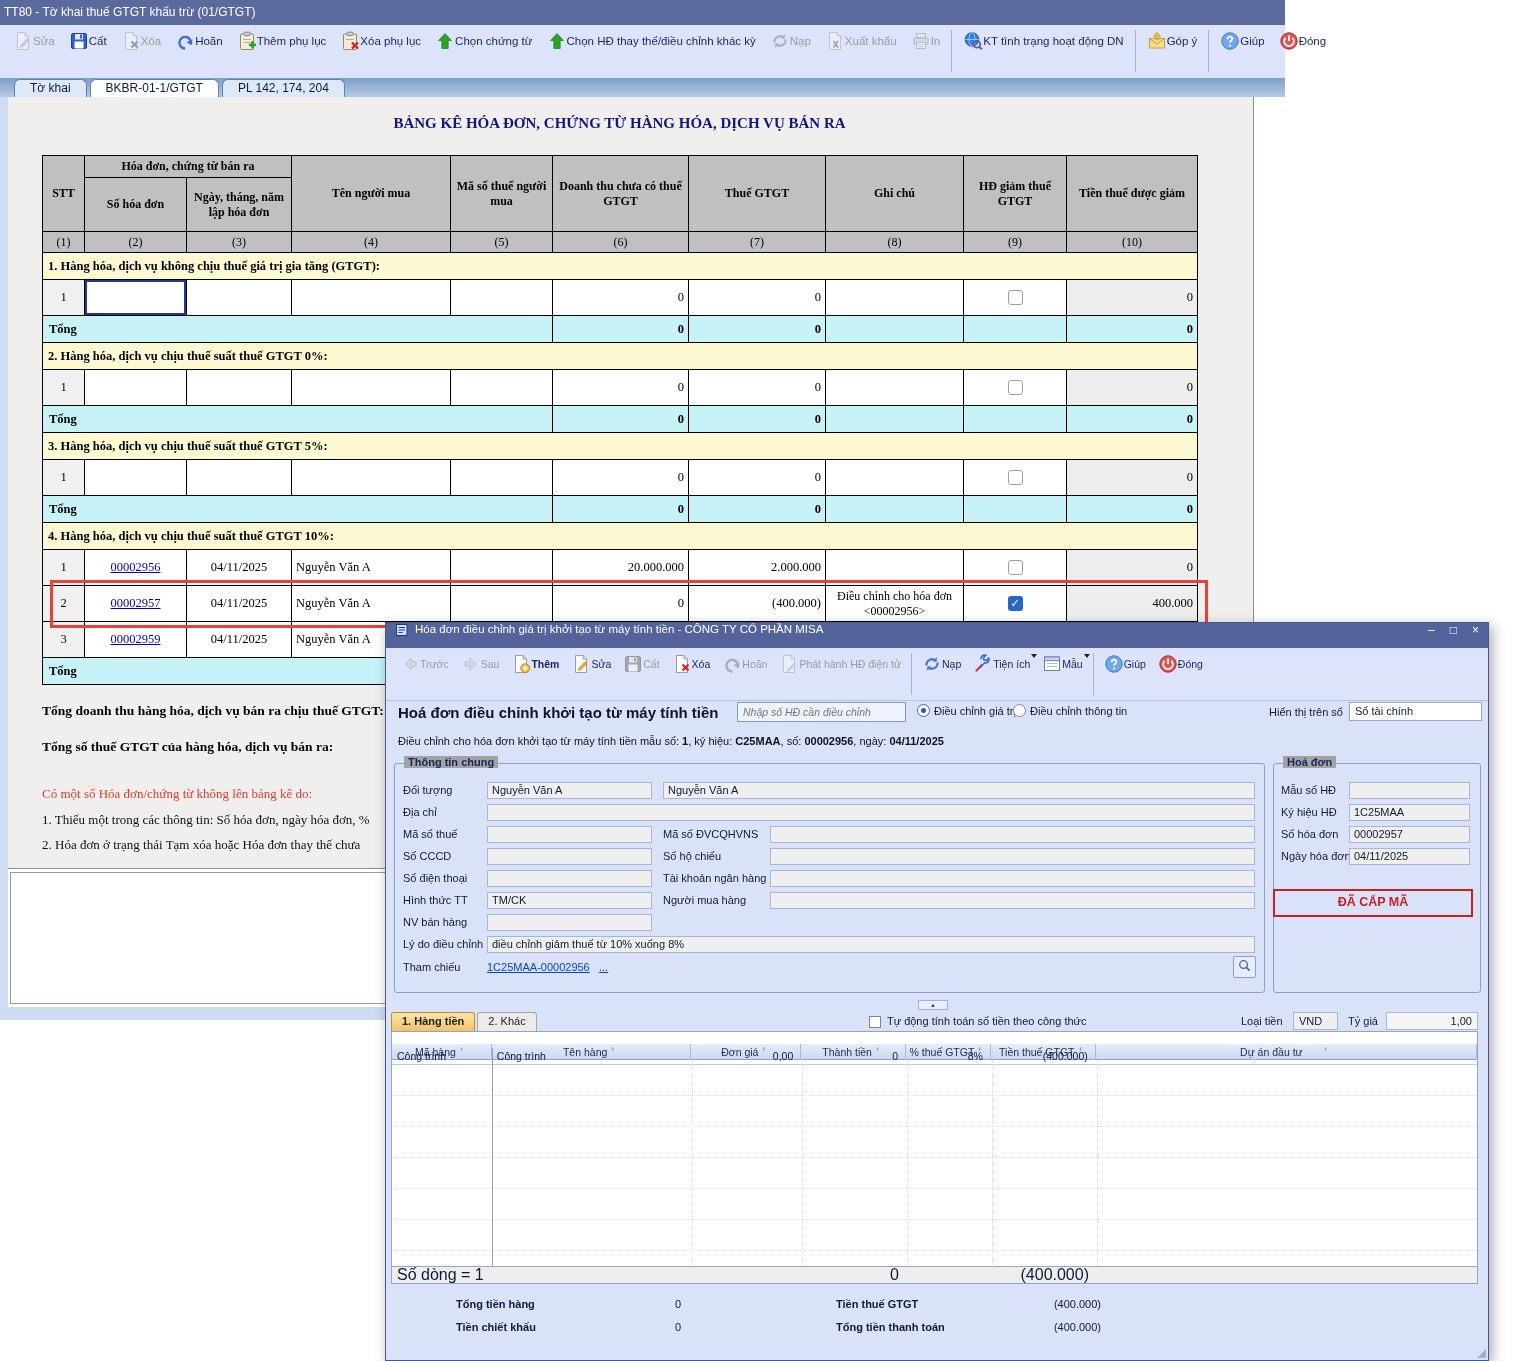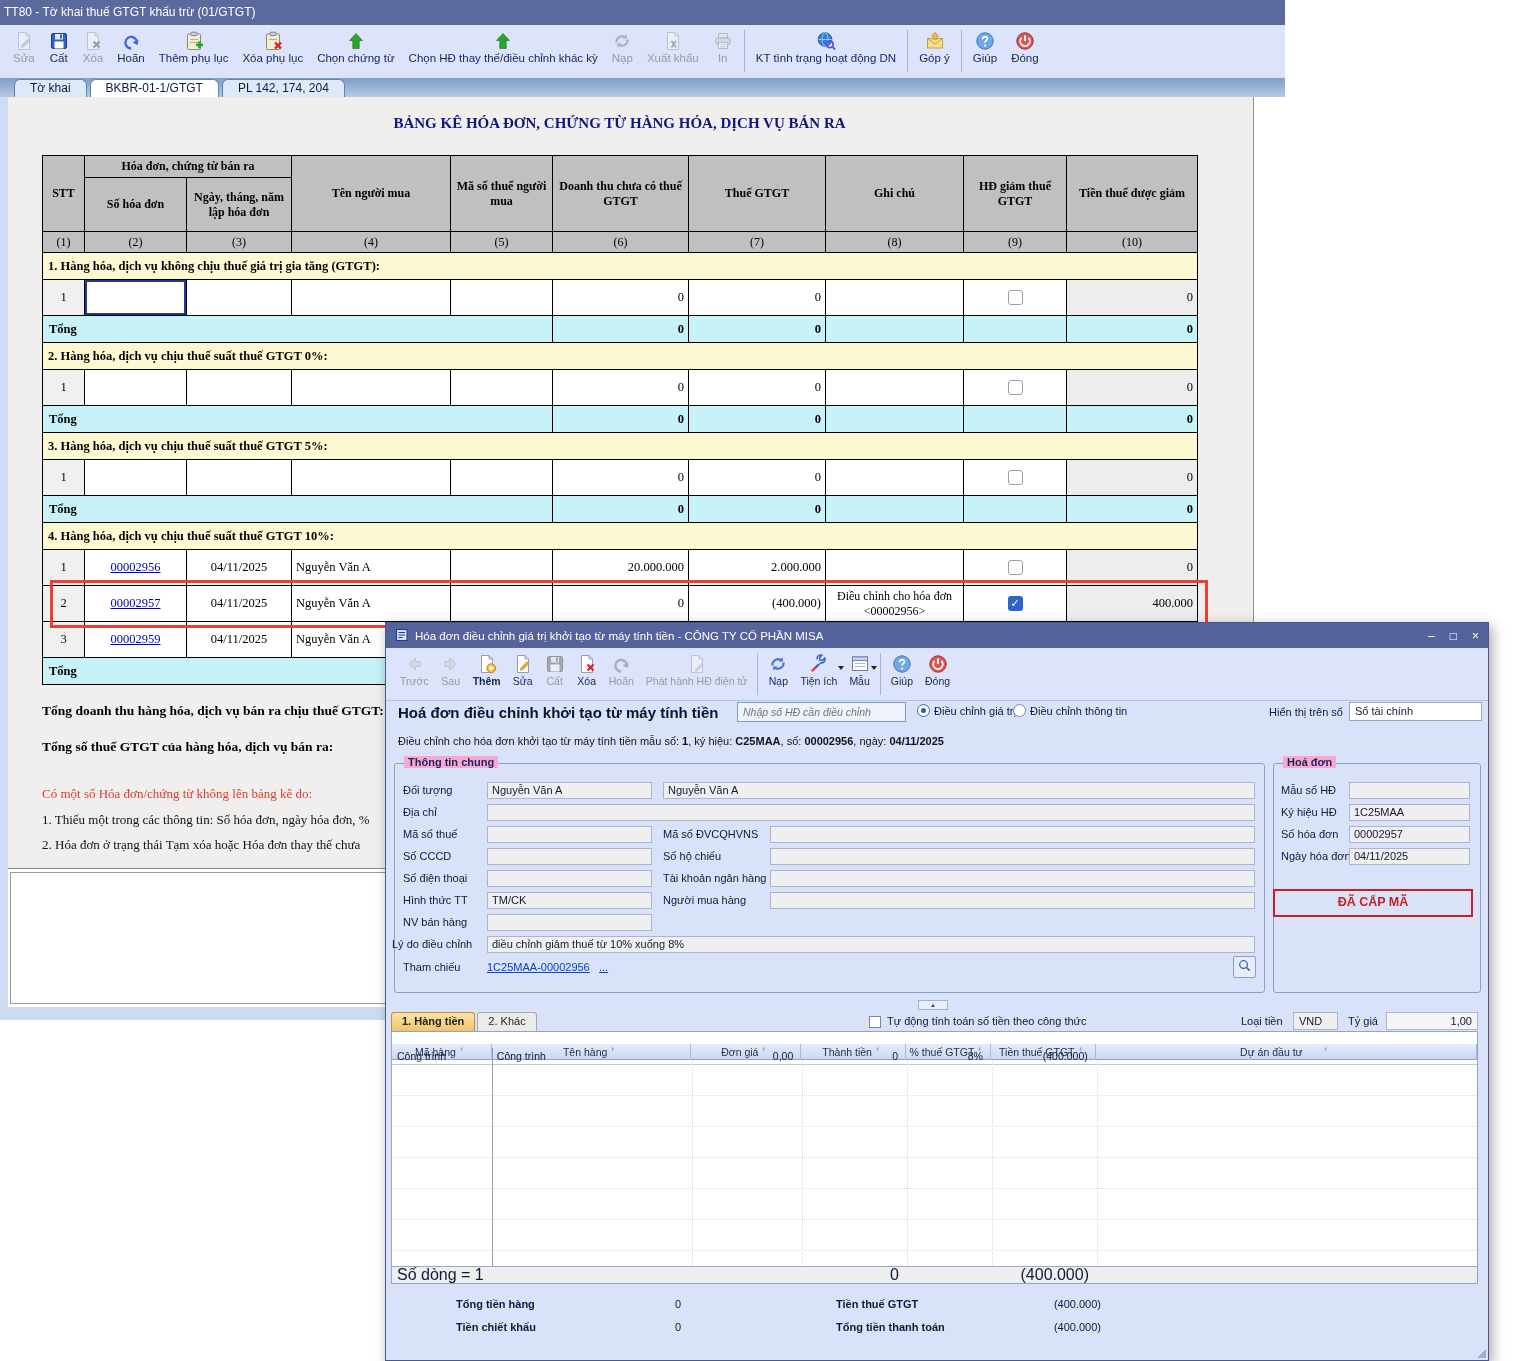--- a/index.html
+++ b/index.html
@@ -4,21 +4,21 @@
 <style>
   html,body{margin:0;padding:0;background:#fff;}
   body{width:1538px;height:1361px;position:relative;overflow:hidden;
        font-family:"Liberation Sans",sans-serif;-webkit-font-smoothing:antialiased;}
   
   #main-window{position:absolute;left:0;top:0;width:1285px;height:1020px;}
   .mw-titlebar{position:absolute;left:0;top:0;width:1285px;height:25px;background:#5b6a9c;
       color:#fff;font-size:12px;line-height:25px;padding-left:4px;box-sizing:border-box;}
   .mw-toolbar{position:absolute;left:0;top:25px;width:1285px;height:53px;background:#dce3fa;
       display:flex;align-items:flex-start;padding:3px 0 0 6px;box-sizing:border-box;}
-  .tbtn{display:flex;flex-direction:column;align-items:center;padding:1px 7px;white-space:nowrap;
+  .tbtn{display:flex;flex-direction:row;align-items:center;padding:1px 7px;white-space:nowrap;
       font-size:11.5px;color:#15265e;position:relative;}
   .tbtn .ticon{height:23px;display:flex;align-items:center;justify-content:center;}
   .tbtn.disabled{color:#9b9b9b;}
   .tbtn.disabled .ticon{opacity:.45;filter:grayscale(1);}
   .tbtn.bold{font-weight:bold;}
   .tbtn .dd{width:0;height:0;border-left:3.5px solid transparent;border-right:3.5px solid transparent;
       border-top:4px solid #222;position:absolute;right:-1px;bottom:18px;}
   .tsep{width:1px;background:#a7b4d8;height:42px;margin:2px 4px 0 4px;flex:none;}
   .mw-tabband{position:absolute;left:0;top:78px;width:1285px;height:19px;
       background:linear-gradient(#7e9dc8,#b6cae3);display:flex;align-items:flex-end;padding-left:14px;gap:3px;box-sizing:border-box;}
@@ -52,39 +52,39 @@
   .cb{display:inline-block;width:13px;height:13px;border:1.5px solid #9aa0a8;border-radius:3px;background:#fff;vertical-align:middle;}
   .cb.on{width:15px;height:15px;border:none;border-radius:3px;background:#2a66c8;color:#fff;font-size:11px;line-height:15px;text-align:center;}
   .sum-line{position:absolute;left:42px;font-family:"Liberation Serif",serif;font-weight:bold;font-size:13.5px;color:#000;white-space:nowrap;}
   .warn-title{position:absolute;left:42px;font-family:"Liberation Serif",serif;font-size:13px;color:#e23b2e;white-space:nowrap;}
   .warn-line{position:absolute;left:42px;font-family:"Liberation Serif",serif;font-size:13px;color:#111;white-space:nowrap;}
   #row-highlight{position:absolute;left:50px;top:580px;width:1152px;height:42px;border:3px solid #ec3f36;z-index:5;pointer-events:none;}
   
   #dialog{position:absolute;left:385px;top:622px;width:1104px;height:739px;background:#d9e2f8;
       border:1px solid #46588e;box-shadow:3px 4px 12px rgba(0,0,0,.35);z-index:10;font-size:11px;color:#101a33;box-sizing:border-box;}
   .dlg-titlebar{position:absolute;left:0;top:0;width:100%;height:25px;background:#54639b;color:#fff;
-      display:flex;align-items:center;padding:0 9px;box-sizing:border-box;font-size:11.5px;gap:6px;}
+      display:flex;align-items:flex-start;padding:0 9px;box-sizing:border-box;font-size:11.5px;gap:6px;}
   .dlg-controls{margin-left:auto;display:flex;gap:15px;font-size:12px;color:#fff;}
   .dlg-controls span{cursor:default;}
   #dlg-toolbar{position:absolute;left:0;top:25px;width:100%;height:53px;background:#dce3fa;
       border-bottom:1px solid #b6c2e2;display:flex;align-items:flex-start;padding:3px 0 0 8px;box-sizing:border-box;}
   #dlg-toolbar .tbtn{font-size:10.5px;padding:1px 6px;}
   .dlg-h-title{position:absolute;left:12px;top:81px;font-size:15px;font-weight:bold;color:#0c1430;white-space:nowrap;}
   .dlg-search{position:absolute;left:351px;top:79px;width:169px;height:20px;box-sizing:border-box;
       border:1px solid #7f9cc9;background:#eef2fb;font-size:10.5px;font-style:italic;color:#8a93a8;padding:0 5px;font-family:"Liberation Sans",sans-serif;}
   .radio{position:absolute;display:flex;align-items:center;gap:4px;font-size:11px;}
   .radio .rdot{width:13px;height:13px;border-radius:50%;border:1px solid #7f8aa0;background:#fff;box-sizing:border-box;position:relative;}
   .radio.on .rdot{border-color:#3a66c4;}
   .radio.on .rdot::after{content:"";position:absolute;left:3px;top:3px;width:5px;height:5px;border-radius:50%;background:#2a5ac0;}
   .dlg-display-label{position:absolute;left:883px;top:83px;font-size:11px;}
   .dlg-display-value{position:absolute;left:963px;top:79px;width:133px;height:19px;box-sizing:border-box;
       border:1px solid #9aa8c6;background:#fff;font-size:11px;line-height:17px;padding:0 5px;}
   .dlg-subtitle{position:absolute;left:12px;top:112px;font-size:11px;color:#10131c;white-space:nowrap;}
   .grp{position:absolute;border:1px solid #8ba0c9;border-radius:3px;}
-  .grp-legend{position:absolute;font-size:11px;font-weight:bold;color:#16255c;background:#f9a8d4;padding:0 4px;}
+  .grp-legend{position:absolute;font-size:11px;font-weight:bold;color:#16255c;background:#a3a3a3;padding:0 4px;}
   .flbl{position:absolute;font-size:11px;line-height:17px;white-space:nowrap;}
   .fld{position:absolute;height:17px;background:#efefef;border:1px solid #a8b6d3;
       font-size:11px;line-height:15px;padding:0 4px;box-sizing:border-box;white-space:nowrap;overflow:hidden;}
   .flink{position:absolute;font-size:11px;color:#0645c8;text-decoration:underline;line-height:17px;white-space:nowrap;}
   .lens-btn{position:absolute;width:21px;height:20px;background:#e6ecfa;border:1px solid #8ba0c9;border-radius:2px;
       display:flex;align-items:center;justify-content:center;}
   .da-cap-ma{position:absolute;left:887px;top:266px;width:200px;height:28px;border:2px solid #c32222;
       color:#c81f1f;font-weight:bold;font-size:12.5px;text-align:center;line-height:23px;box-sizing:border-box;}
   .collapse-btn{position:absolute;left:532px;top:377px;width:30px;height:10px;background:#e8eefb;
       border:1px solid #9fb3d9;font-size:6px;line-height:8px;text-align:center;color:#345;box-sizing:border-box;}
@@ -638,21 +638,21 @@
       <div class="flbl" style="left: 17px; top: 247px;">Số điện thoại</div>
       <div class="fld" style="left: 101px; top: 247px; width: 165px;"></div>
       <div class="flbl" style="left: 277px; top: 247px;">Tài khoản ngân hàng</div>
       <div class="fld" style="left: 384px; top: 247px; width: 485px;"></div>
       <div class="flbl" style="left: 17px; top: 269px;">Hình thức TT</div>
       <div class="fld" style="left: 101px; top: 269px; width: 165px;">TM/CK</div>
       <div class="flbl" style="left: 277px; top: 269px;">Người mua hàng</div>
       <div class="fld" style="left: 384px; top: 269px; width: 485px;"></div>
       <div class="flbl" style="left: 17px; top: 291px;">NV bán hàng</div>
       <div class="fld" style="left: 101px; top: 291px; width: 165px;"></div>
-      <div class="flbl" style="left: 6px; top: 313px;">Lý do điều chỉnh</div>
+      <div class="flbl" style="left: 17px; top: 313px;">Lý do điều chỉnh</div>
       <div class="fld" style="left: 101px; top: 313px; width: 768px;">điều chỉnh giảm thuế từ 10% xuống 8%</div>
       <div class="flbl" style="left: 17px; top: 336px;">Tham chiếu</div>
       <a class="flink" href="#" style="left: 101px; top: 336px;">1C25MAA-00002956</a>
       <a class="flink" href="#" style="left: 213px; top: 336px;">...</a>
       <div class="lens-btn" style="left: 847px; top: 333px;">
         <span><svg width="16" height="16" viewBox="0 0 20 20">
             <circle cx="8.2" cy="8.2" r="4.8" fill="none" stroke="#44639c" stroke-width="1.6"></circle>
             <line x1="11.6" y1="11.6" x2="15.8" y2="15.8" stroke="#44639c" stroke-width="2"></line>
           </svg></span>
       </div>

